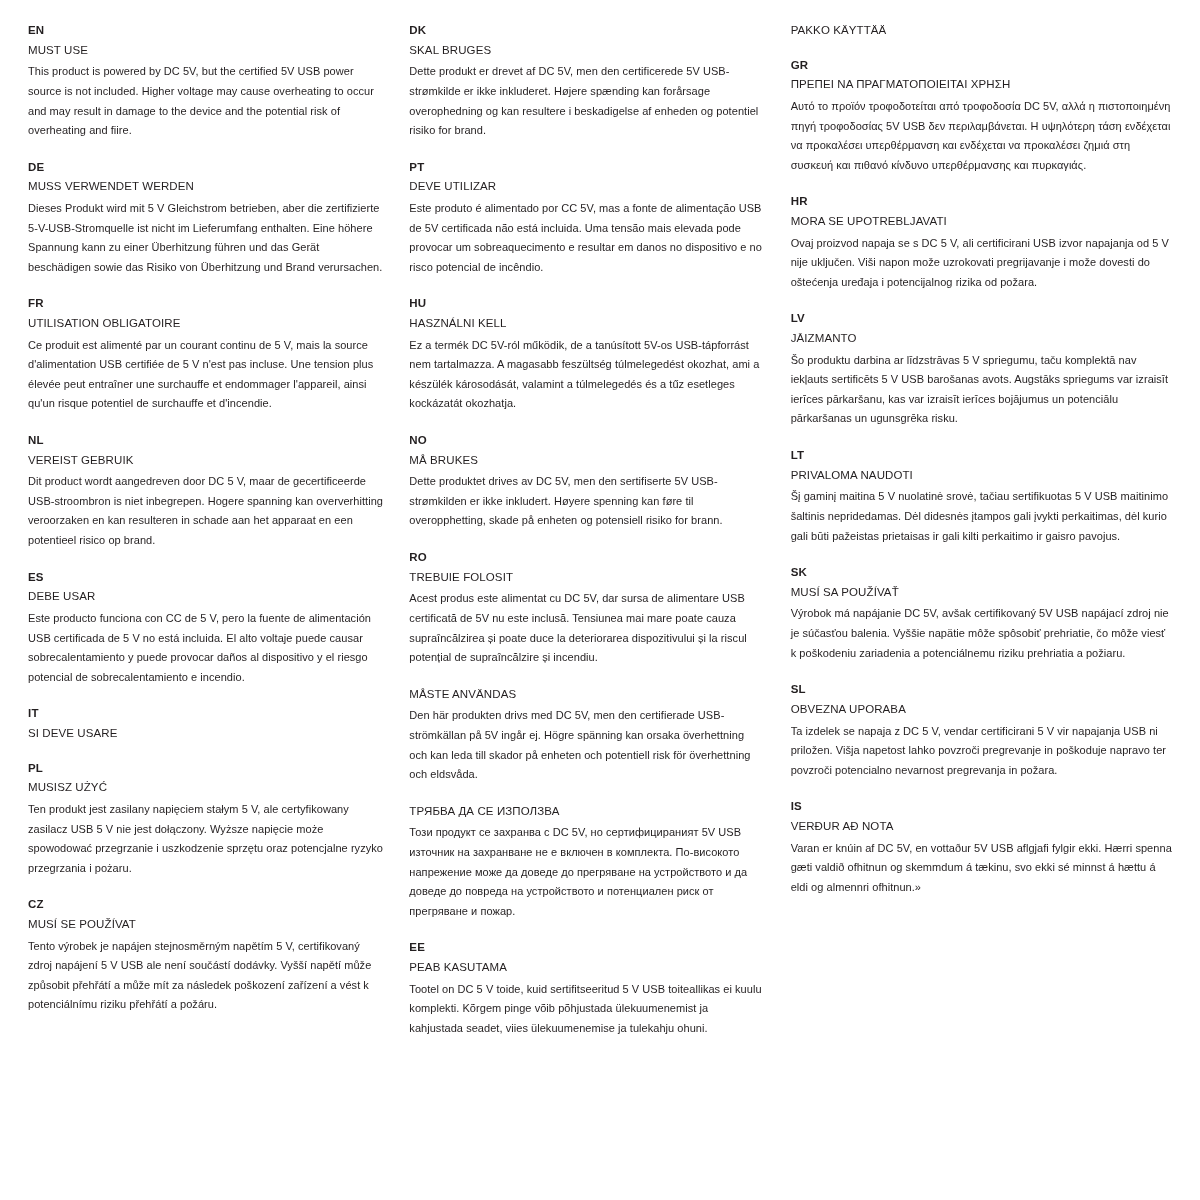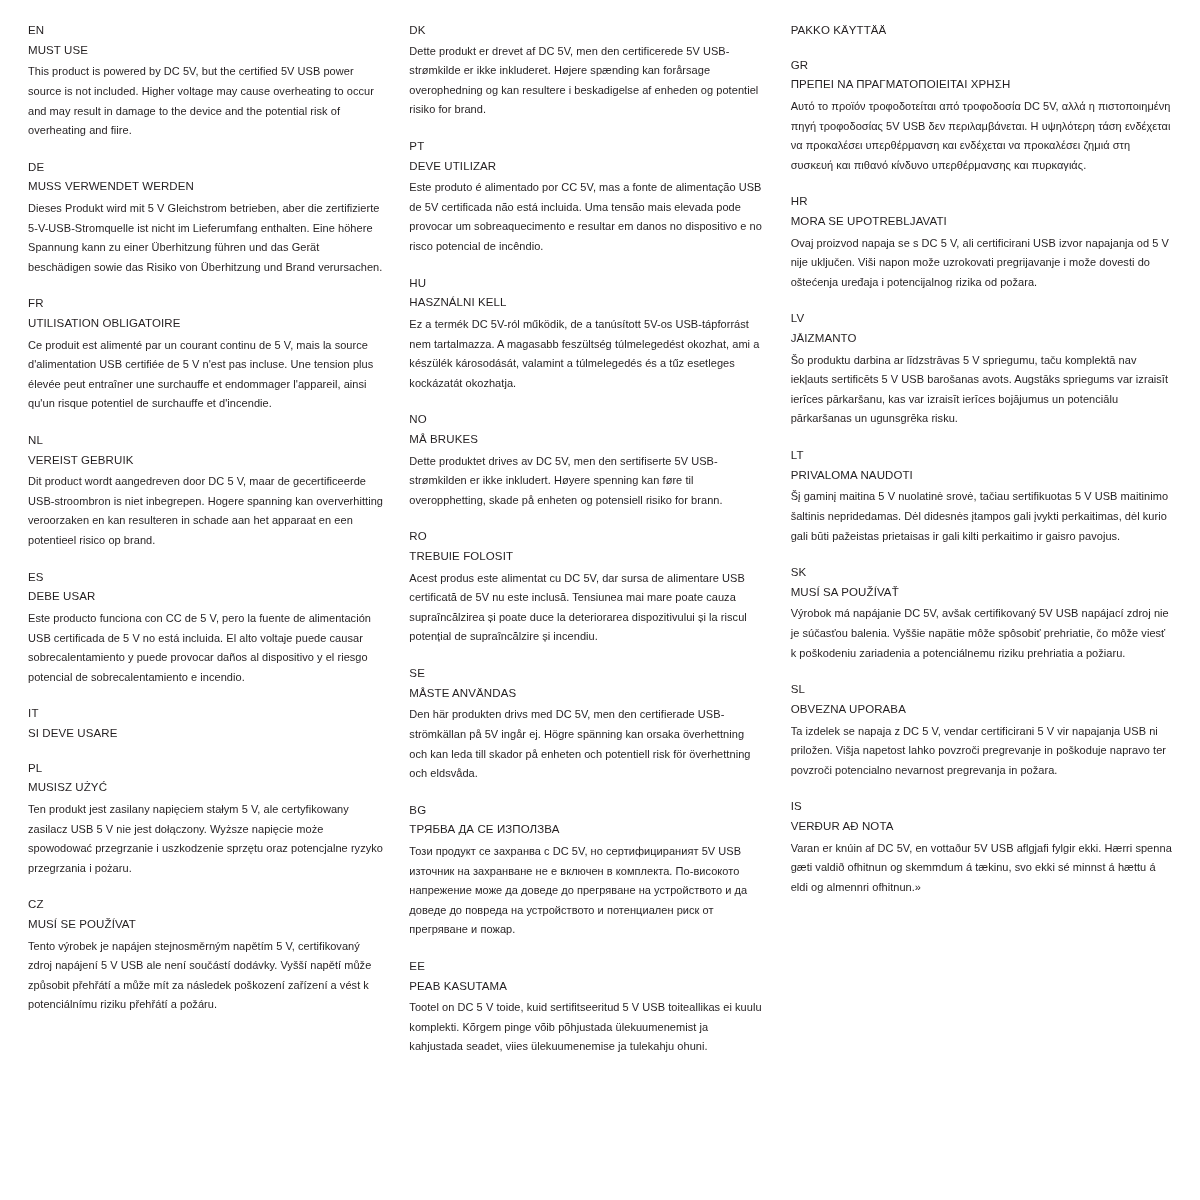--- a/index.html
+++ b/index.html
@@ -33,21 +33,21 @@
     padding-right: 26px;
   }
   .col:last-child {
     padding-right: 0;
   }
   .entry {
     margin-bottom: 18px;
   }
   .lang-code {
     font-size: 11.5px;
-    font-weight: normal;
+    font-weight: bold;
     letter-spacing: 0.2px;
     line-height: 1.45;
     margin-bottom: 3px;
     color: #231f20;
   }
   .heading {
     font-size: 11.5px;
     font-weight: normal;
     line-height: 1.45;
     margin-bottom: 4px;
@@ -106,20 +106,21 @@
       <div class="entry">
         <div class="lang-code">CZ</div>
         <div class="heading">MUSÍ SE POUŽÍVAT</div>
         <div class="body-text">Tento výrobek je napájen stejnosměrným napětím 5 V, certifikovaný zdroj napájení 5 V USB ale není součástí dodávky. Vyšší napětí může způsobit přehřátí a může mít za následek poškození zařízení a vést k potenciálnímu riziku přehřátí a požáru.</div>
       </div>
     </div>
 
     <div class="col">
       <div class="entry">
         <div class="lang-code">DK</div>
+        <div class="heading">SKAL BRUGES</div>
         <div class="body-text">Dette produkt er drevet af DC 5V, men den certificerede 5V USB-strømkilde er ikke inkluderet. Højere spænding kan forårsage overophedning og kan resultere i beskadigelse af enheden og potentiel risiko for brand.</div>
       </div>
       <div class="entry">
         <div class="lang-code">PT</div>
         <div class="heading">DEVE UTILIZAR</div>
         <div class="body-text">Este produto é alimentado por CC 5V, mas a fonte de alimentação USB de 5V certificada não está incluida. Uma tensão mais elevada pode provocar um sobreaquecimento e resultar em danos no dispositivo e no risco potencial de incêndio.</div>
       </div>
       <div class="entry">
         <div class="lang-code">HU</div>
         <div class="heading">HASZNÁLNI KELL</div>
@@ -129,26 +130,24 @@
         <div class="lang-code">NO</div>
         <div class="heading">MÅ BRUKES</div>
         <div class="body-text">Dette produktet drives av DC 5V, men den sertifiserte 5V USB-strømkilden er ikke inkludert. Høyere spenning kan føre til overopphetting, skade på enheten og potensiell risiko for brann.</div>
       </div>
       <div class="entry">
         <div class="lang-code">RO</div>
         <div class="heading">TREBUIE FOLOSIT</div>
         <div class="body-text">Acest produs este alimentat cu DC 5V, dar sursa de alimentare USB certificată de 5V nu este inclusă. Tensiunea mai mare poate cauza supraîncălzirea și poate duce la deteriorarea dispozitivului și la riscul potențial de supraîncălzire și incendiu.</div>
       </div>
       <div class="entry">
-        <div class="lang-code">SE</div>
         <div class="heading">MÅSTE ANVÄNDAS</div>
         <div class="body-text">Den här produkten drivs med DC 5V, men den certifierade USB-strömkällan på 5V ingår ej. Högre spänning kan orsaka överhettning och kan leda till skador på enheten och potentiell risk för överhettning och eldsvåda.</div>
       </div>
       <div class="entry">
-        <div class="lang-code">BG</div>
         <div class="heading">ТРЯБВА ДА СЕ ИЗПОЛЗВА</div>
         <div class="body-text">Този продукт се захранва с DC 5V, но сертифицираният 5V USB източник на захранване не е включен в комплекта. По-високото напрежение може да доведе до прегряване на устройството и да доведе до повреда на устройството и потенциален риск от прегряване и пожар.</div>
       </div>
       <div class="entry">
         <div class="lang-code">EE</div>
         <div class="heading">PEAB KASUTAMA</div>
         <div class="body-text">Tootel on DC 5 V toide, kuid sertifitseeritud 5 V USB toiteallikas ei kuulu komplekti. Kõrgem pinge võib põhjustada ülekuumenemist ja kahjustada seadet, viies ülekuumenemise ja tulekahju ohuni.</div>
       </div>
     </div>
 

